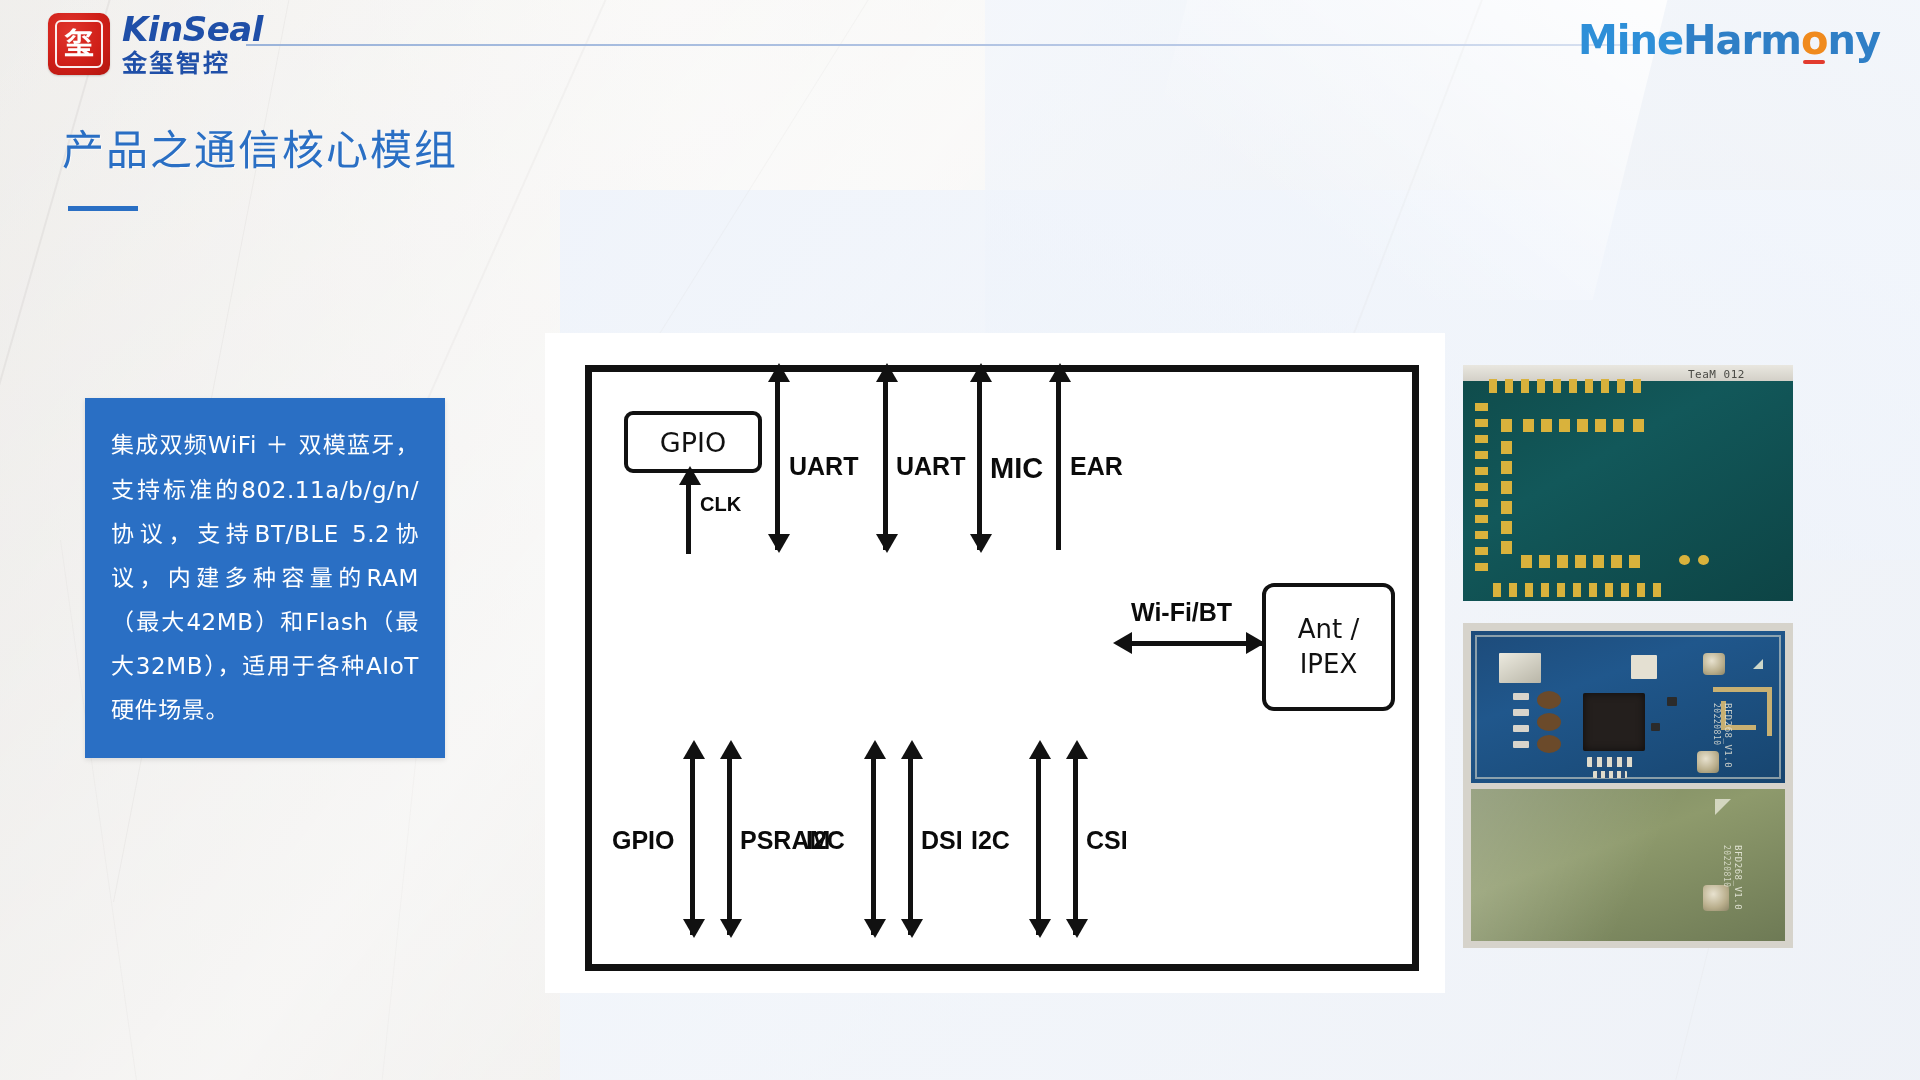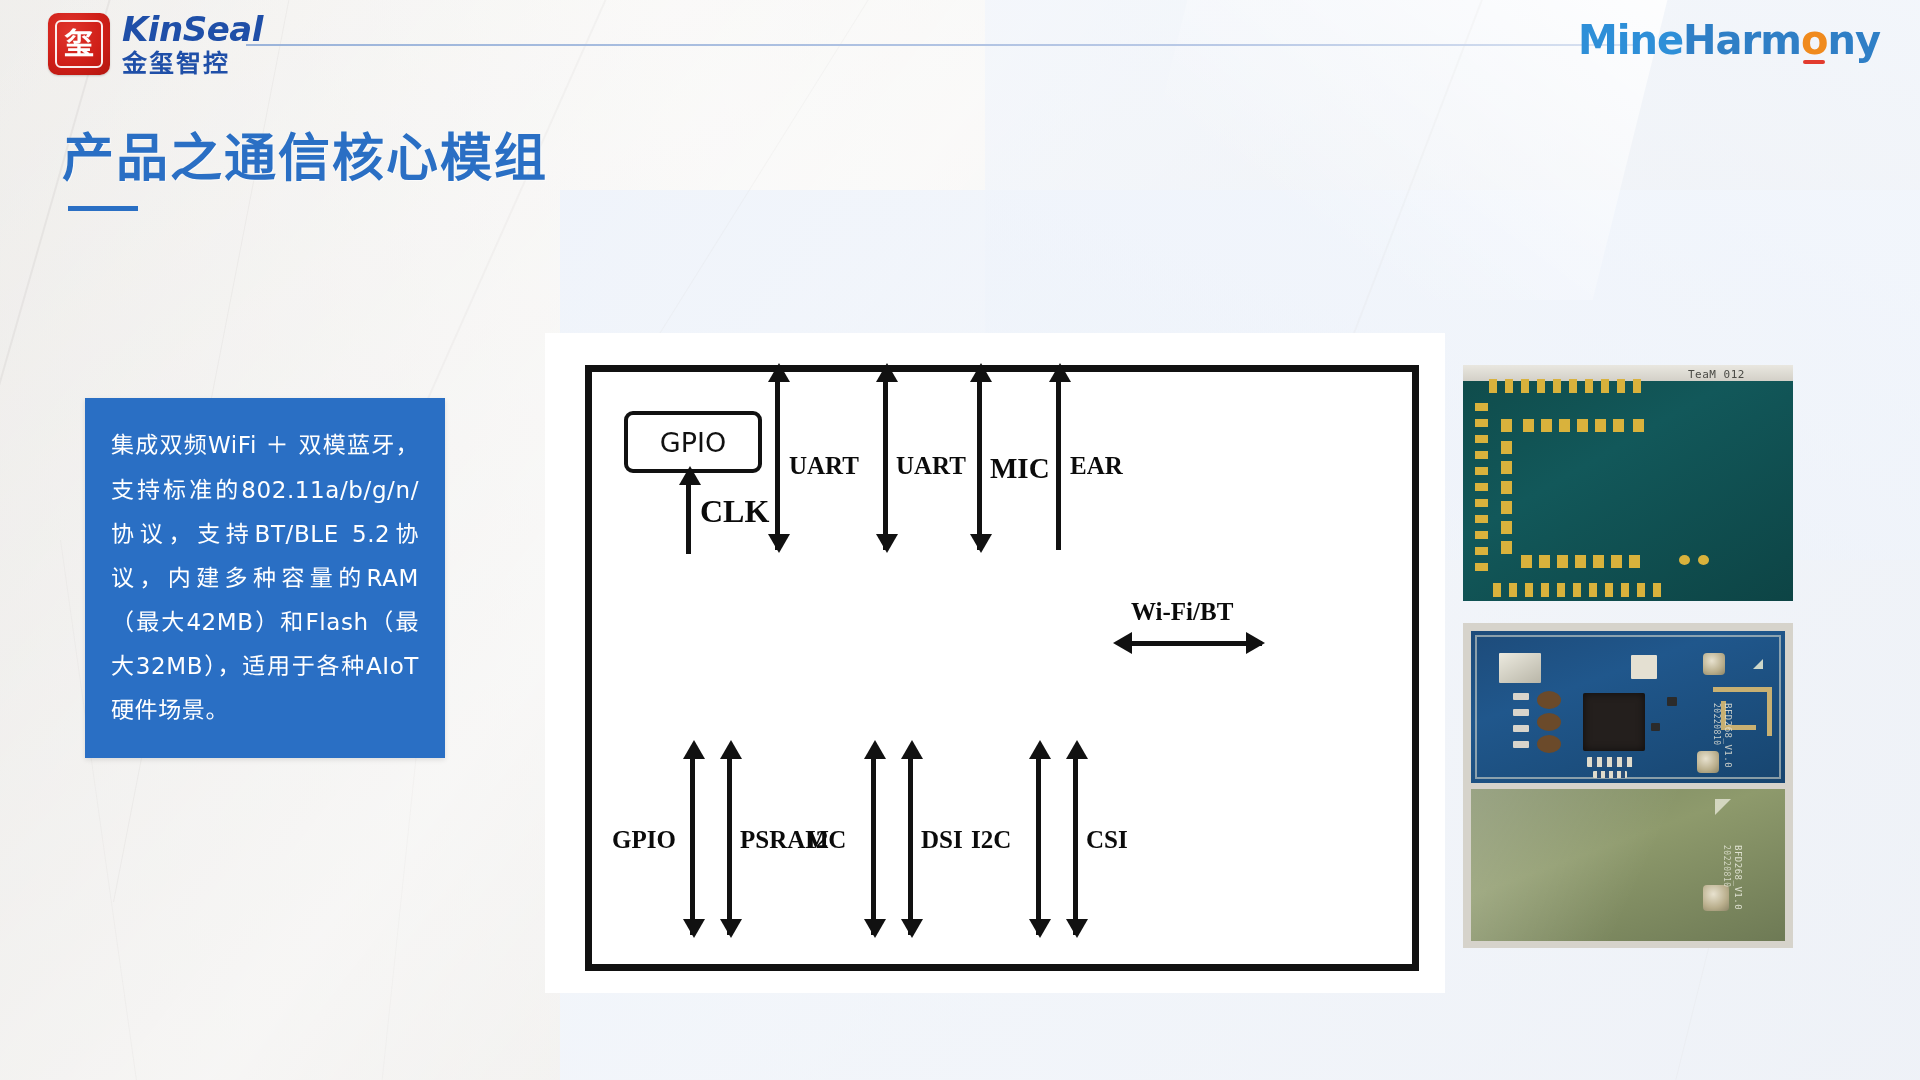--- a/index.html
+++ b/index.html
@@ -80,21 +80,21 @@
   .mh-blue2{color:#2f7fc6;}
   .mh-o{color:#f08a1d;position:relative;display:inline-block;}
   .mh-o::after{
     content:"";position:absolute;left:2px;right:2px;bottom:-4px;height:4px;
     background:#e23b2e;border-radius:2px;
   }
 
   
   .title{
     position:absolute;left:62px;top:116px;
-    font-size:52px;font-weight:bold;color:#2a6fc4;letter-spacing:2px;
+    font-size:42px;font-weight:normal;color:#2a6fc4;letter-spacing:2px;
     font-family:"DejaVu Sans","Liberation Sans",sans-serif;
     text-shadow:1px 1px 0 rgba(255,255,255,.6);
   }
   .title-underline{
     position:absolute;left:68px;top:206px;width:70px;height:5px;background:#2a6fc4;
   }
 
   
   .bluecard{
     position:absolute;left:85px;top:398px;width:360px;height:360px;
@@ -114,21 +114,21 @@
     position:absolute;left:545px;top:333px;width:900px;height:660px;
     background:#ffffff;
   }
   .diagram-outer{
     position:absolute;left:585px;top:365px;width:820px;height:592px;
     border:7px solid #111;background:#fff;
   }
   .diag{position:absolute;inset:0;}
   .dlabel{
     position:absolute;color:#0b0b0b;font-weight:bold;
-    font-family:Liberation Serif, serif;
+    font-family:Liberation Sans, sans-serif;
     white-space:nowrap;
   }
 
   
   .soc{
     position:absolute;left:632px;top:552px;width:490px;height:186px;
     border:4px solid #111;border-radius:14px;background:#fff;
     display:flex;flex-direction:column;align-items:center;justify-content:center;gap:7px;
   }
   .soc div{
@@ -237,21 +237,21 @@
 
   <div class="board"></div>
 
   <div class="diagram-outer"></div>
 
   <div class="diag">
 
     <div class="xtal">GPIO</div>
     <div class="vline" style="left:686px;top:478px;height:76px;"></div>
     <div class="ah-up" style="left:679px;top:466px;"></div>
-    <div class="dlabel" style="left:700px;top:493px;font-size:32px;">CLK</div>
+    <div class="dlabel" style="left:700px;top:493px;font-size:20px;">CLK</div>
 
     <div class="vline" style="left:775px;top:378px;height:172px;"></div>
     <div class="ah-up" style="left:768px;top:363px;"></div>
     <div class="ah-dn" style="left:768px;top:534px;"></div>
     <div class="dlabel" style="left:789px;top:452px;font-size:25px;">UART</div>
 
     <div class="vline" style="left:883px;top:378px;height:172px;"></div>
     <div class="ah-up" style="left:876px;top:363px;"></div>
     <div class="ah-dn" style="left:876px;top:534px;"></div>
     <div class="dlabel" style="left:896px;top:452px;font-size:25px;">UART</div>
@@ -264,20 +264,24 @@
     <div class="vline" style="left:1056px;top:378px;height:172px;"></div>
     <div class="ah-up" style="left:1049px;top:363px;"></div>
     <div class="dlabel" style="left:1070px;top:452px;font-size:25px;">EAR</div>
 
 
     <div class="hline" style="left:1128px;top:641px;width:134px;"></div>
     <div class="ah-lf" style="left:1113px;top:632px;"></div>
     <div class="ah-rt" style="left:1246px;top:632px;"></div>
     <div class="dlabel" style="left:1131px;top:598px;font-size:25px;">Wi-Fi/BT</div>
 
+    <div class="ant">
+      <span>Ant /</span>
+      <span>IPEX</span>
+    </div>
 
     <div class="vline" style="left:690px;top:755px;height:180px;"></div>
     <div class="ah-up" style="left:683px;top:740px;"></div>
     <div class="ah-dn" style="left:683px;top:919px;"></div>
     <div class="dlabel" style="left:612px;top:826px;font-size:25px;">GPIO</div>
 
     <div class="vline" style="left:727px;top:755px;height:180px;"></div>
     <div class="ah-up" style="left:720px;top:740px;"></div>
     <div class="ah-dn" style="left:720px;top:919px;"></div>
     <div class="dlabel" style="left:740px;top:826px;font-size:25px;">PSRAM</div>

